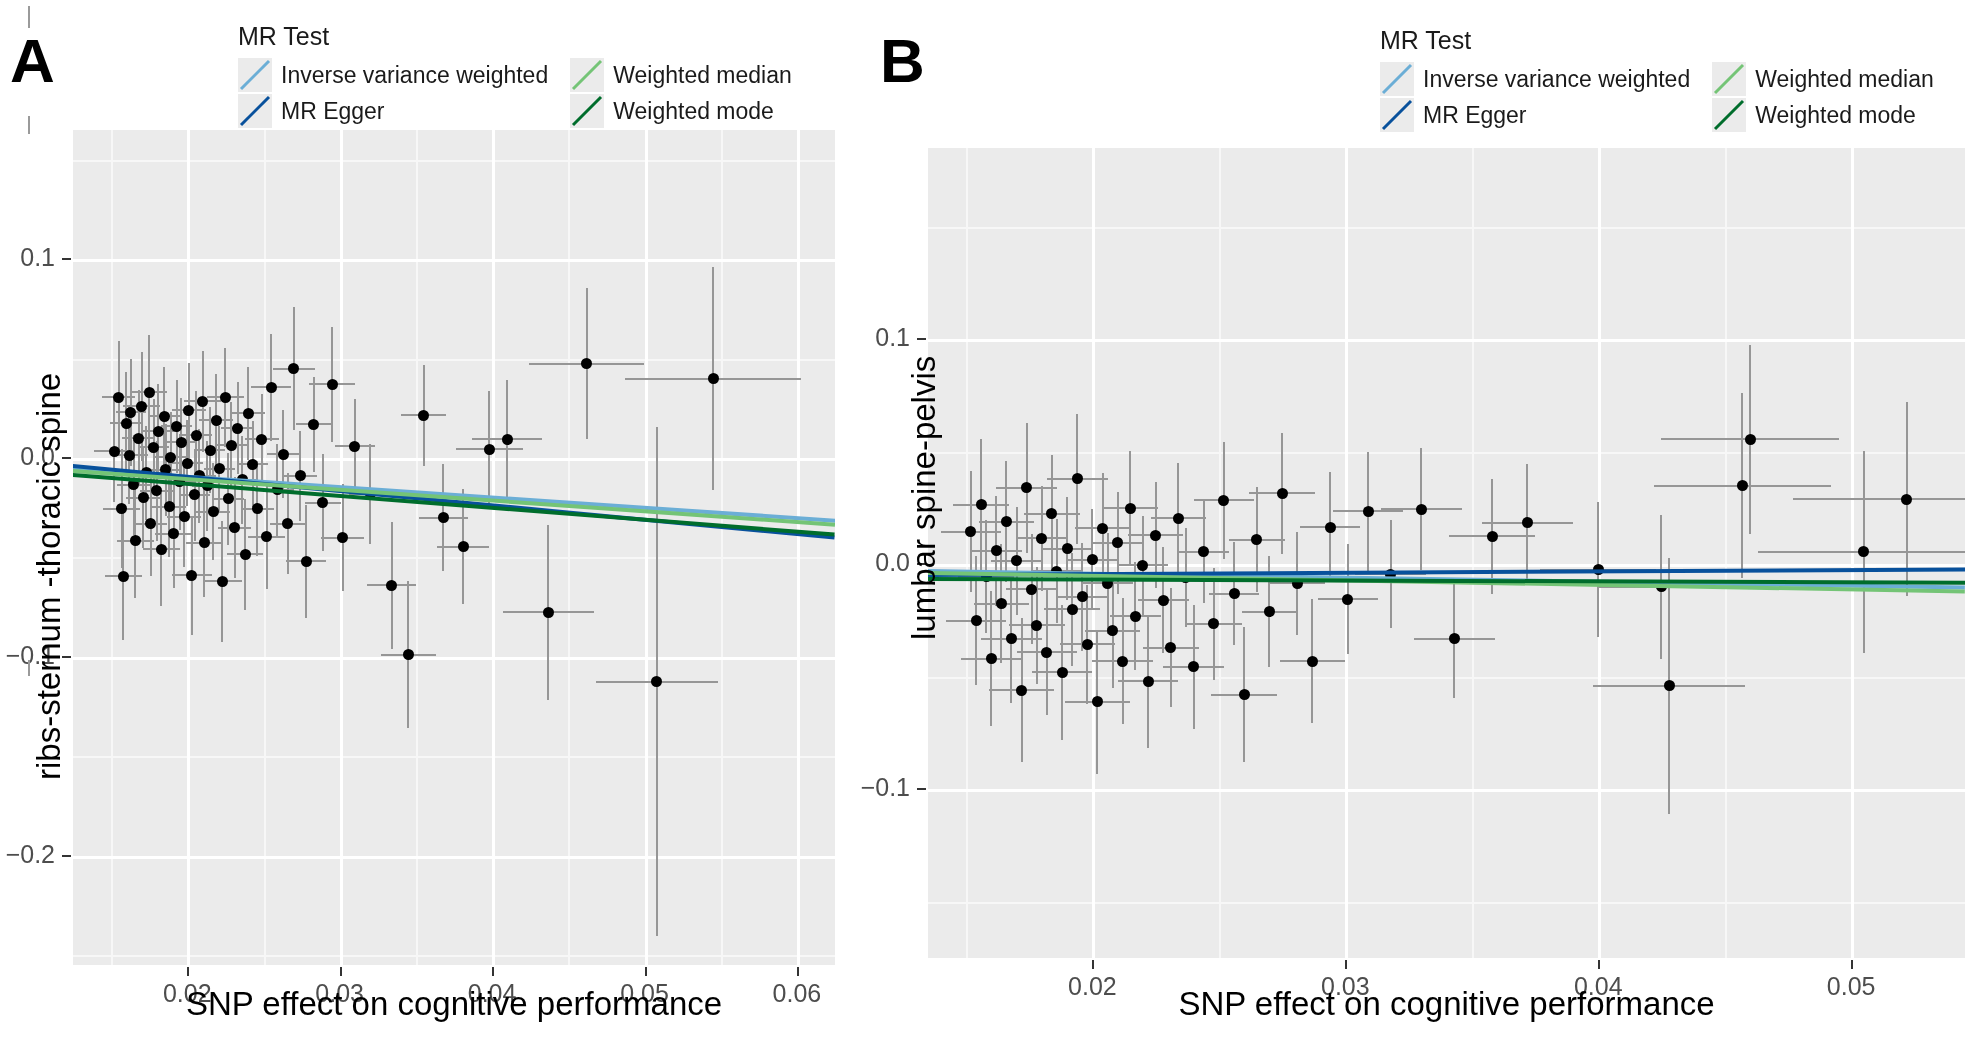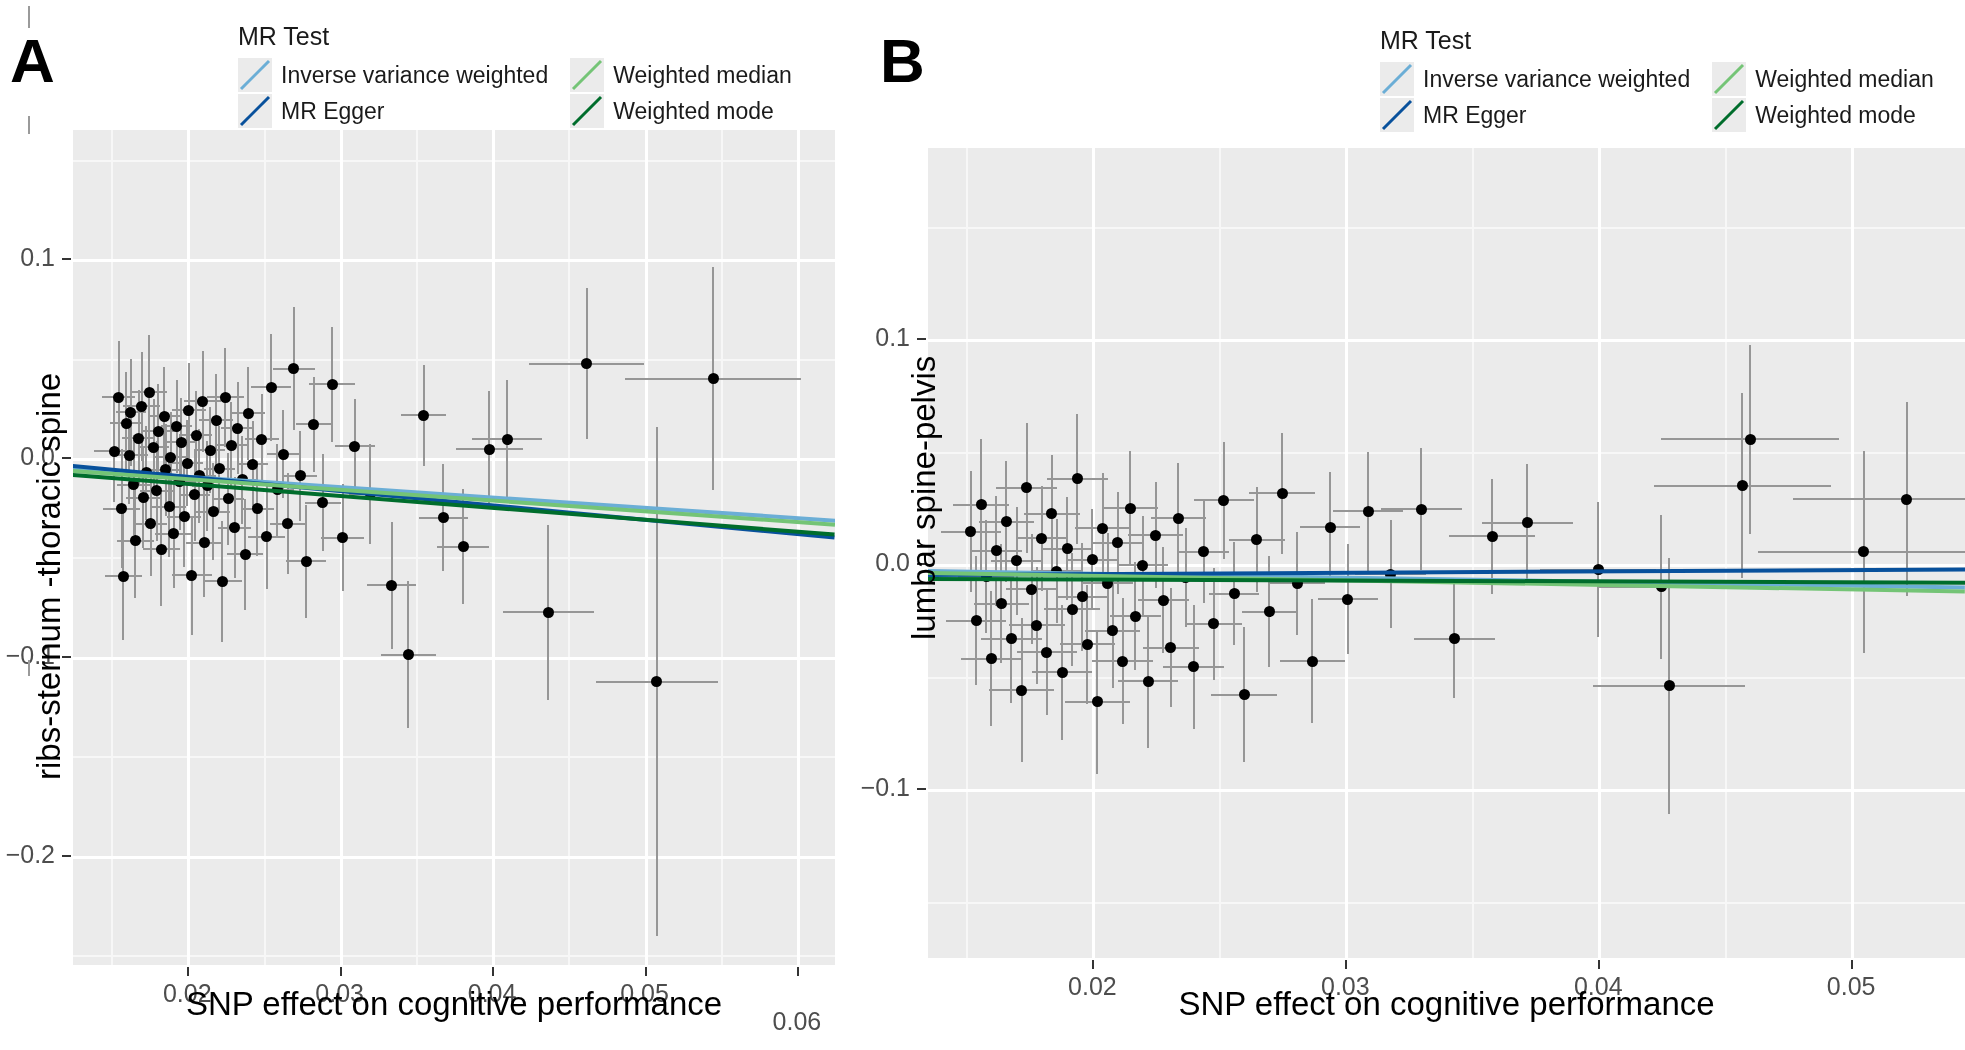--- a/index.html
+++ b/index.html
@@ -368,21 +368,21 @@
     <div id="ticks-a">
         <div class="tickmark-x" style="left: 187.3px; top: 967px;"></div>
         <div class="tick-x" style="left: 127.3px; top: 979px; width: 120px;">0.02</div>
         <div class="tickmark-x" style="left: 339.7px; top: 967px;"></div>
         <div class="tick-x" style="left: 279.7px; top: 979px; width: 120px;">0.03</div>
         <div class="tickmark-x" style="left: 492.1px; top: 967px;"></div>
         <div class="tick-x" style="left: 432.1px; top: 979px; width: 120px;">0.04</div>
         <div class="tickmark-x" style="left: 644.5px; top: 967px;"></div>
         <div class="tick-x" style="left: 584.5px; top: 979px; width: 120px;">0.05</div>
         <div class="tickmark-x" style="left: 796.9px; top: 967px;"></div>
-        <div class="tick-x" style="left: 736.9px; top: 979px; width: 120px; margin-top: 28px;">0.06</div>
+        <div class="tick-x" style="left: 736.9px; top: 979px; width: 120px;">0.06</div>
         <div class="tickmark-y" style="left: 62px; top: 258.226px;"></div>
         <div class="tick-y" style="left: -57px; top: 243.226px; width: 112px;">0.1</div>
         <div class="tickmark-y" style="left: 62px; top: 457.036px;"></div>
         <div class="tick-y" style="left: -57px; top: 442.036px; width: 112px;">0.0</div>
         <div class="tickmark-y" style="left: 62px; top: 655.845px;"></div>
         <div class="tick-y" style="left: -57px; top: 640.845px; width: 112px;">−0.1</div>
         <div class="tickmark-y" style="left: 62px; top: 854.655px;"></div>
         <div class="tick-y" style="left: -57px; top: 839.655px; width: 112px;">−0.2</div>
       </div>
 

